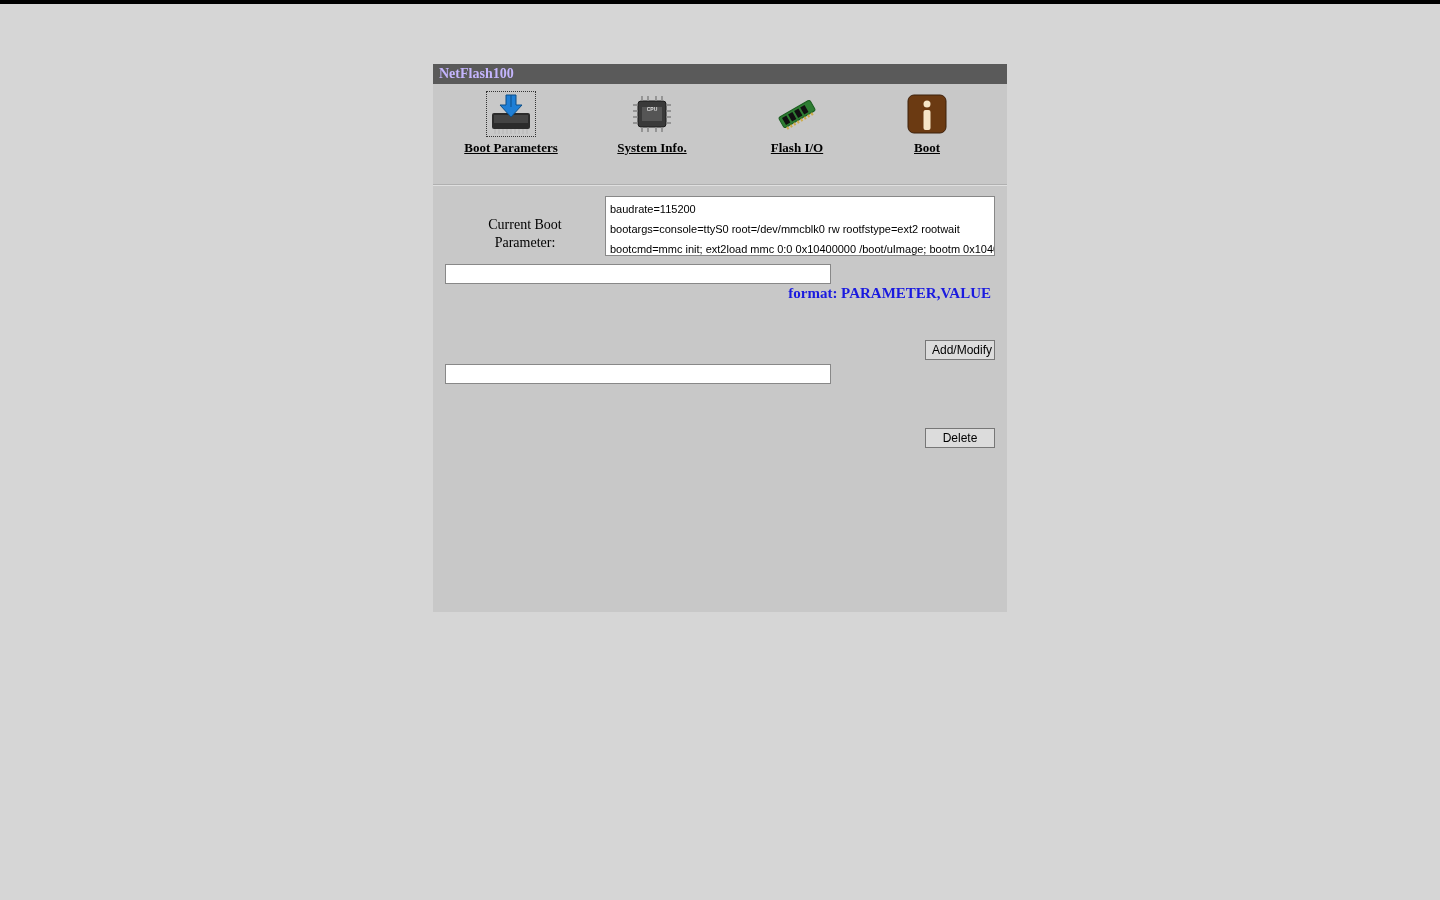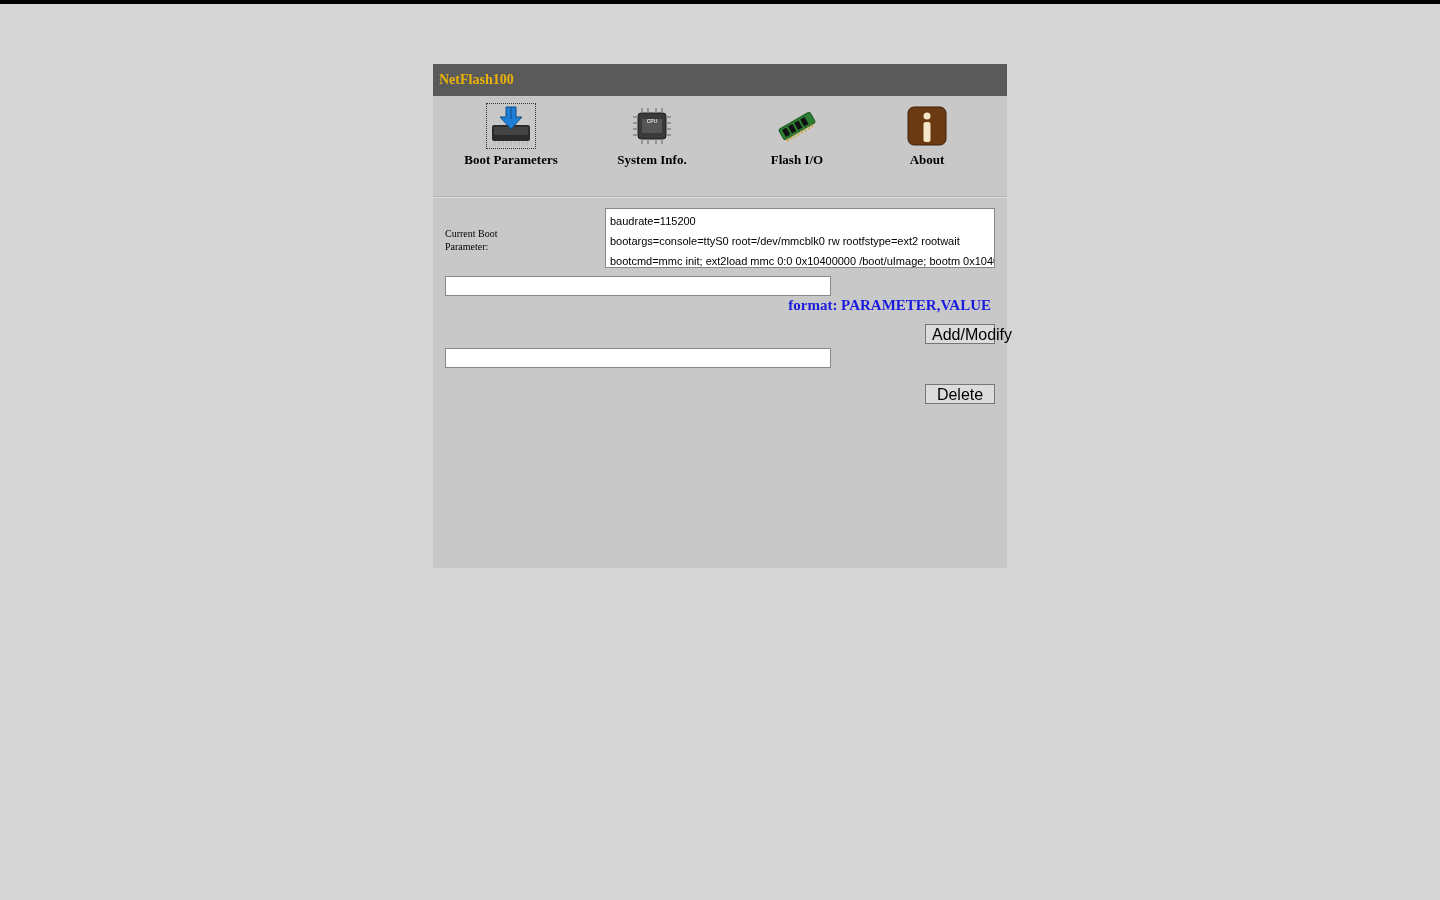--- a/index.html
+++ b/index.html
@@ -20,24 +20,24 @@
     background: #000;
     height: 4px;
     width: 100%;
   }
   .app {
     width: 574px;
     margin: 60px auto 0 auto;
   }
   .titlebar {
     background: #5a5a5a;
-    color: #eab308;
+    color: #c4b5fd;
     font-weight: bold;
     font-size: 14px;
-    padding: 8px 6px;
+    padding: 2px 6px;
   }
   .nav {
     display: flex;
     border-bottom: 1px solid #b0b0b0;
     padding: 8px 12px 28px 12px;
     background: #c8c8c8;
   }
   .nav-item {
     text-align: center;
     font-weight: bold;
@@ -48,34 +48,35 @@
     outline: 1px dotted #333;
   }
   .icon-box {
     width: 48px;
     height: 44px;
     margin: 0 auto 4px auto;
     display:flex;
     align-items:center;
     justify-content:center;
   }
-  .nav-label { display:block; }
+  .nav-label { display:block;text-decoration:underline; }
   .content {
     background: #c8c8c8;
     padding: 10px 12px 160px 12px;
     border-top: 1px solid #e0e0e0;
   }
   .row {
     display:flex;
     margin-bottom: 4px;
   }
   .row .label {
     width: 166px;
     padding-top: 20px;
-    font-size: 10px;
+    font-size: 14px;
+    text-align: center;
   }
   .row .label.two-line { line-height: 1.25; }
   .row .field {
     flex: 1;
   }
   textarea.params {
     width: 380px;
     height: 54px;
     resize: none;
     font-family: Arial, sans-serif;
@@ -104,25 +105,26 @@
     padding-right: 4px;
     margin-top: 1px;
   }
   .btnrow {
     text-align: right;
     margin-top: 10px;
   }
   button.action {
     width: 70px;
     height: 20px;
-    font-size: 16px;
+    font-size: 12px;
     font-family: Arial, sans-serif;
     background: #dcdcdc;
     border: 1px solid #777;
     cursor: pointer;
+    margin-top: 28px;
   }
 </style>
 </head>
 <body>
 
 <div class="topbar"></div>
 
 <div class="app">
 
   <div class="titlebar">
@@ -208,21 +210,21 @@
     </div>
 
     <div class="nav-item" style="width:120px">
       <div class="icon-box">
         <svg width="44" height="44" viewBox="0 0 44 44">
           <rect x="3" y="3" width="38" height="38" rx="6" fill="#6b3a12" stroke="#3d200a" stroke-width="1"></rect>
           <circle cx="22" cy="12" r="3.5" fill="#f6e6c8"></circle>
           <rect x="18.5" y="18" width="7" height="20" rx="2" fill="#f6e6c8"></rect>
         </svg>
       </div>
-      <span class="nav-label">About</span>
+      <span class="nav-label">Boot</span>
     </div>
 
   </div>
 
   <div class="content">
 
     <div class="row">
       <div class="label two-line">
         <span>Current Boot</span><br>
         <span>Parameter:</span>

